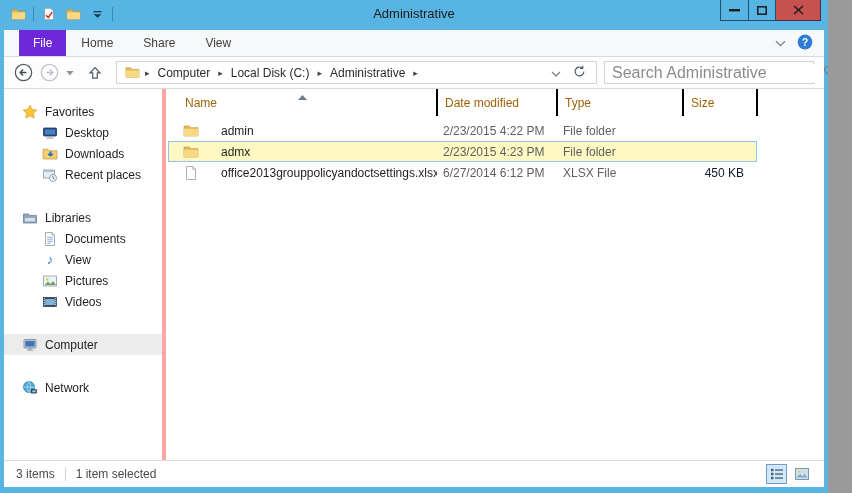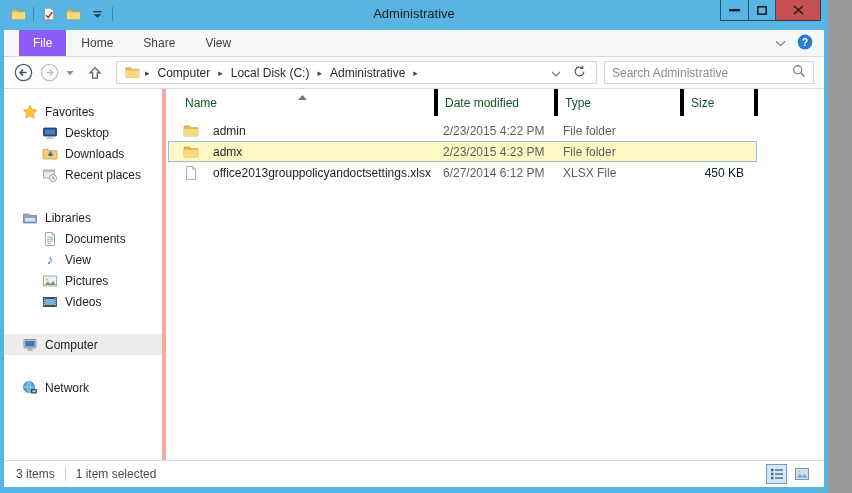--- a/index.html
+++ b/index.html
@@ -20,61 +20,61 @@
   .ctl.min{ width:29px; }
   .ctl.max{ width:27px; border-left:none; }
   .ctl.close{ width:45px; border-left:none; background:#c75050; }
   
   .bodywrap{ position:absolute; top:30px; left:4px; right:4px; bottom:6px; background:#fff;
              display:flex; flex-direction:column; }
   
   .tabsrow{ height:27px; background:#f7f8f9; border-bottom:1px solid #dadada;
             display:flex; align-items:stretch; }
   .tab{ display:flex; align-items:center; padding:0 15px; color:#3f3f3f; }
-  .tab.file{ background:#8b5cf6; color:#fff; margin-left:15px; padding:0 14px; }
+  .tab.file{ background:#6d28d9; color:#fff; margin-left:15px; padding:0 14px; }
   .tabsrow-right{ margin-left:auto; display:flex; align-items:center; gap:11px; padding-right:11px; }
   
   .addrrow{ height:32px; background:#fdfdfd; border-bottom:1px solid #d9d9d9;
             display:flex; align-items:center; padding:0 10px; gap:7px; }
   .navbtn{ display:flex; align-items:center; justify-content:center; }
   .crumbbox{ flex:1; height:23px; border:1px solid #d4d4d4; background:#fff;
              display:flex; align-items:center; padding:0 7px; gap:2px; }
   .crumb{ padding:0 3px; color:#2b2b2b; white-space:nowrap; }
   .crumb-sep{ font-size:9px; color:#444; padding:0 3px; }
   .crumb-right{ margin-left:auto; display:flex; align-items:center; gap:12px; padding-right:3px; }
   .searchbox{ width:210px; height:23px; border:1px solid #d4d4d4; background:#fff;
               display:flex; align-items:center; padding:0 7px; gap:4px; }
   .searchbox input{ flex:1; border:none; outline:none; font-family:"Liberation Sans",sans-serif;
-                    font-size:12px; color:#333; }
+                    font-size:16px; color:#333; }
   .searchbox input::placeholder{ color:#8b8b8b; opacity:1; }
   
   .main{ flex:1; display:flex; overflow:hidden; }
   .sidebar{ width:162px; border-right:4px solid #fca5a5; padding-top:12px; }
   .side-item{ height:21px; display:flex; align-items:center; gap:7px; padding-left:18px; }
   .side-item.child{ padding-left:38px; }
   .side-item.gap{ margin-top:22px; }
   .side-item.current{ background:#ececec; }
   .sicon{ width:16px; height:16px; display:flex; align-items:center; justify-content:center; flex:0 0 16px;}
   .note{ color:#2b7bd3; font-size:13px; line-height:16px; }
   
   .filepane{ flex:1; position:relative; }
   .hdrrow{ height:27px; display:flex; position:relative; }
-  .hcell{ color:#14532d; display:flex; align-items:center; padding-left:7px;
-          border-right:4px solid #000000; }
+  .hcell{ color:#a16207; display:flex; align-items:center; padding-left:7px;
+          border-right:2px solid #000000; }
   .hcell.name{ width:272px; padding-left:19px; }
   .hcell.date{ width:120px; }
   .hcell.type{ width:126px; }
   .hcell.size{ width:74px; }
   .sortmark{ position:absolute; top:0; left:132px; }
   .rows{ padding-top:4px; }
   .row{ height:21px; width:589px; margin-left:2px; display:flex; align-items:center;
         border:1px solid transparent; }
   .row.selected{ background:#fef9c3; border-color:#92c4e6; }
   .cell{ overflow:hidden; white-space:nowrap; }
-  .cell.name{ width:268px; display:flex; align-items:center; gap:14px; padding-left:14px; color:#1e1e1e; }
+  .cell.name{ width:268px; display:flex; align-items:center; gap:22px; padding-left:14px; color:#1e1e1e; }
   .cell.date{ width:120px; padding-left:6px; color:#5f5f5f; }
   .cell.type{ width:126px; padding-left:6px; color:#5f5f5f; }
   .cell.size{ width:73px; text-align:right; padding-right:12px; color:#0f172a; }
   .ficon{ width:16px; height:16px; flex:0 0 16px; }
   
   .statusbar{ height:27px; border-top:1px solid #d9d9d9; display:flex; align-items:center;
               padding:0 12px; color:#4a4a4a; }
   .statsep{ width:1px; height:14px; background:#d0d0d0; margin:0 10px; }
   .viewbtns{ margin-left:auto; display:flex; gap:4px; }
   .vbtn{ width:21px; height:20px; display:flex; align-items:center; justify-content:center;

